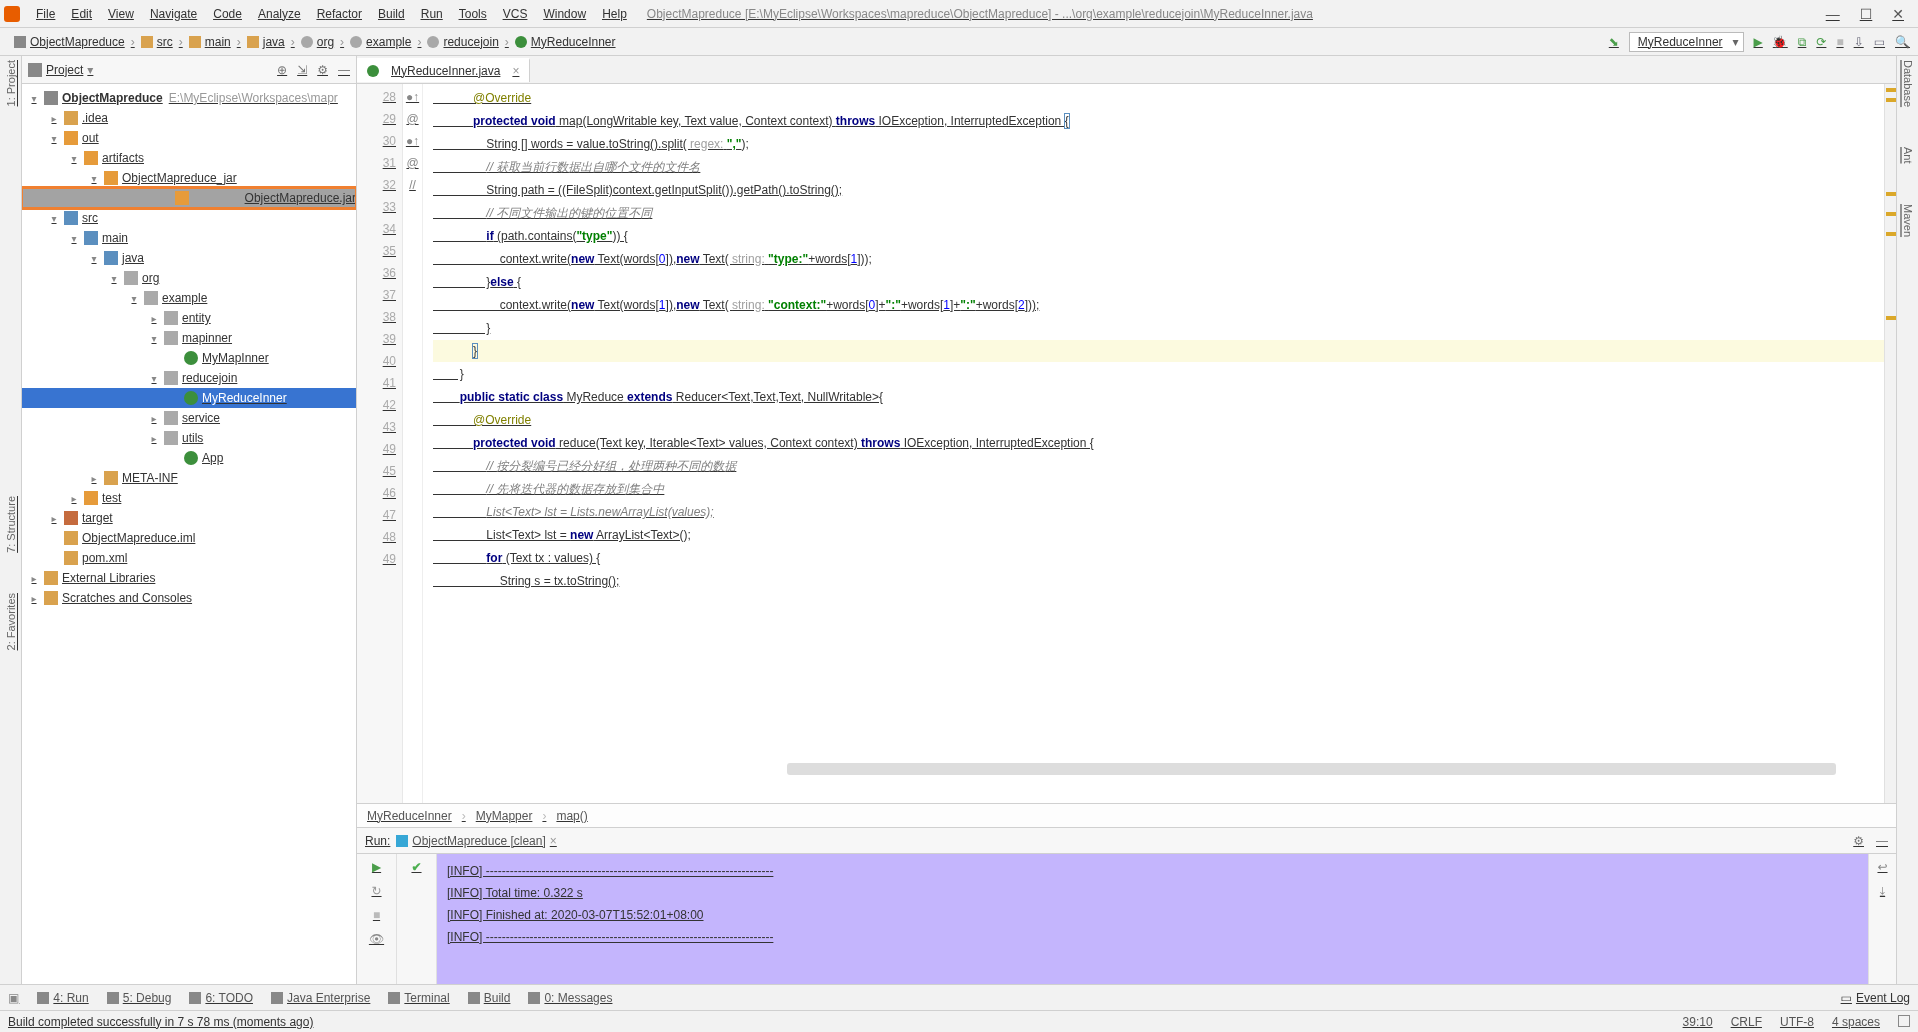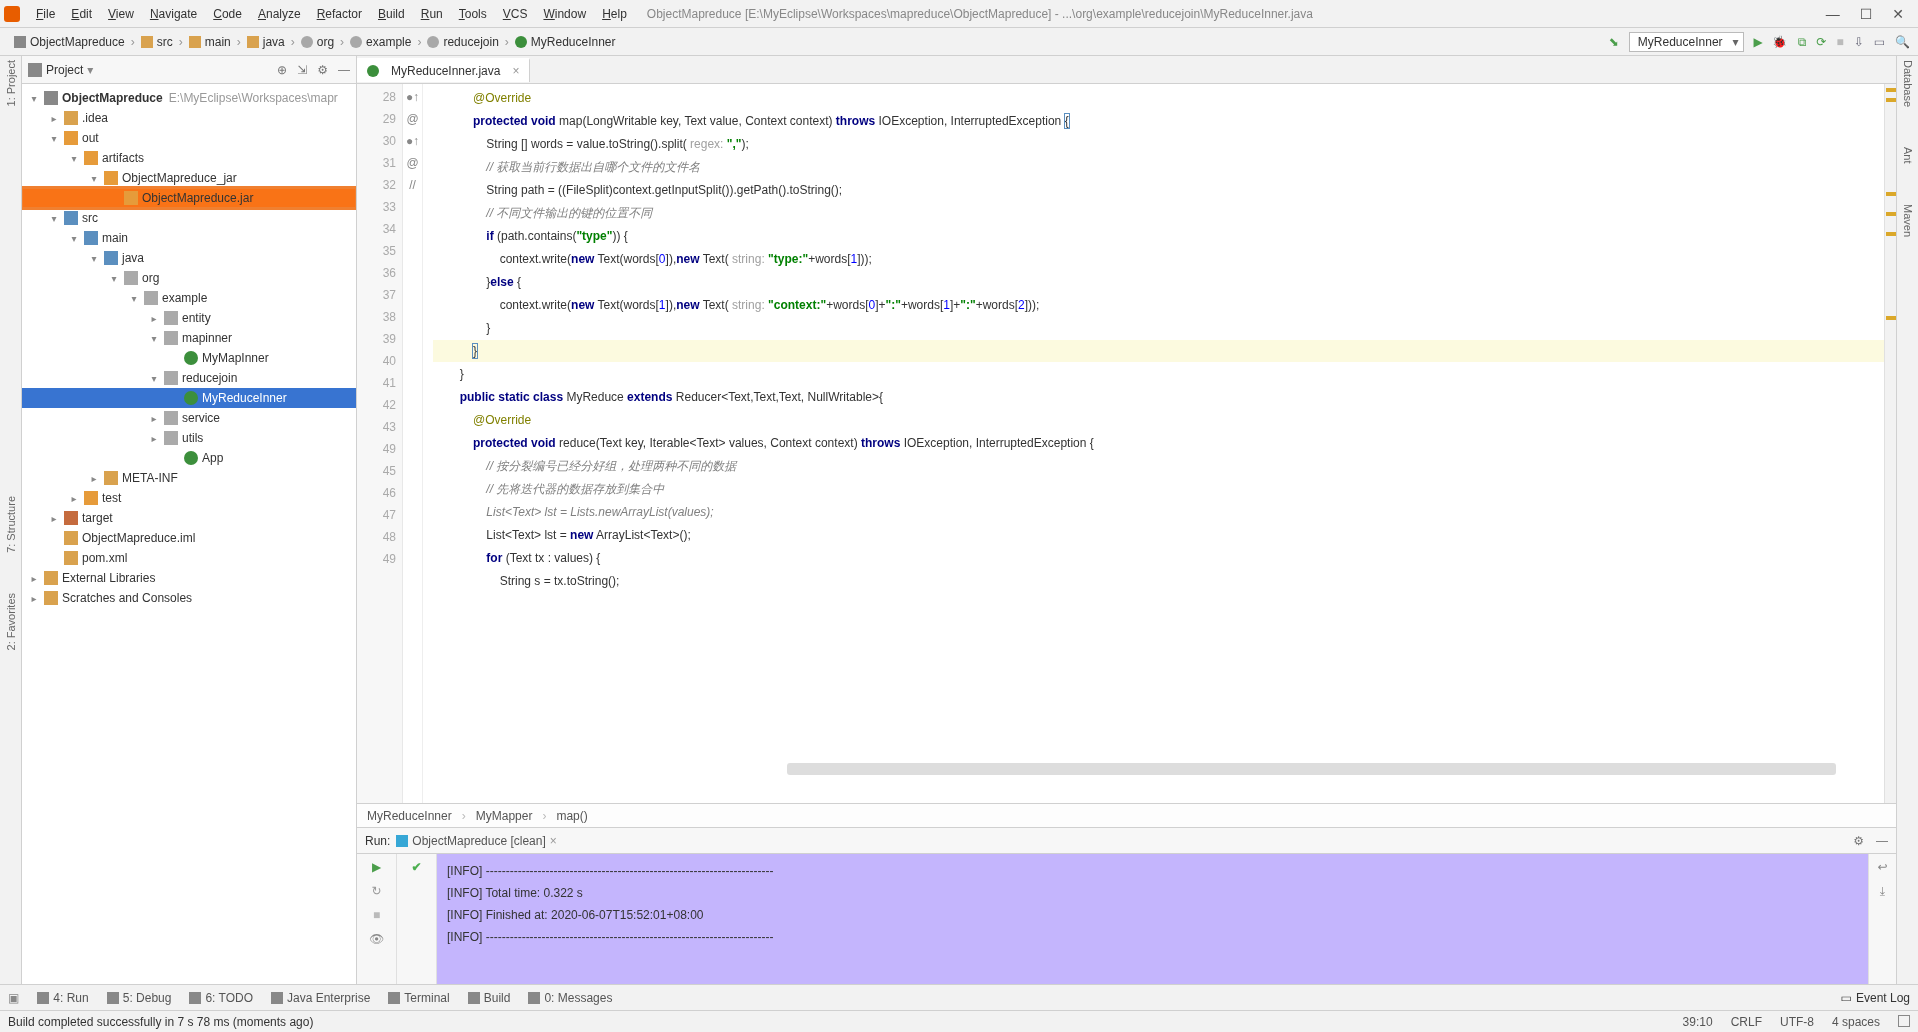--- a/index.html
+++ b/index.html
@@ -1,17 +1,17 @@
 <!DOCTYPE html>
 <html><head>
 <meta charset="utf-8">
 <style>
 * { margin: 0; padding: 0; box-sizing: border-box; font-family: "Segoe UI", Arial, sans-serif; font-size: 12px; }
 body { background: #f2f2f2; color: #333; overflow: hidden; }
-.root { display: flex; flex-direction: column; width: 1918px; height: 1032px; background: #fff; }
+.root { display: flex; flex-direction: column; width: 1918px; height: 1032px; background: #fff; text-decoration: underline; }
 
 
 .menubar { display: flex; align-items: center; height: 28px; background: #f2f2f2; border-bottom: 1px solid #d0d0d0; padding: 0 4px; }
 .menubar .logo { width: 16px; height: 16px; margin-right: 8px; background: #e85d00; border-radius: 3px; }
 .menubar .menu-item { padding: 4px 8px; cursor: pointer; }
 .menubar .menu-item u { text-decoration: underline; }
 .menubar .title-path { margin-left: 12px; color: #888; font-size: 12px; }
 .menubar .win-btns { margin-left: auto; display: flex; gap: 20px; padding-right: 10px; }
 .menubar .win-btns span { cursor: pointer; color: #555; font-size: 14px; }
 
@@ -48,21 +48,21 @@
 .tree-row { display:flex; align-items:center; height:20px; padding-left:6px; cursor:pointer; white-space:nowrap; }
 .tree-row .arrow { width:12px; color:#888; font-size:10px; text-align:center; }
 .tree-row .ticon { width:14px; height:14px; margin:0 4px; background:#d9a24e; }
 .tree-row .ticon.blue { background:#5b8fbf; }
 .tree-row .ticon.grey { background:#aaa; }
 .tree-row .ticon.green { background:#3c8f3c; border-radius:50%; }
 .tree-row .ticon.orange { background:#e69b3a; }
 .tree-row .ticon.red { background:#c56b3e; }
 .tree-row .gpath { color:#999; margin-left:6px; }
 .tree-row.selected { background:#3874d1; color:#fff; }
-.tree-row.highlighted { outline:3px solid #f08030; outline-offset:-1px; background:#f97316; }
+.tree-row.highlighted { outline:3px solid #f08030; outline-offset:-1px; background:#a3a3a3;justify-content:space-between; }
 
 
 .editor-area { flex:1; display:flex; flex-direction:column; min-width:0; }
 .editor-tabs { display:flex; align-items:center; height:28px; background:#f2f2f2; border-bottom:1px solid #d0d0d0; }
 .editor-tab { display:flex; align-items:center; gap:12px; padding:4px 10px; background:#fff; border-right:1px solid #d0d0d0; border-top:2px solid transparent; }
 .editor-tab .cico { width:12px;height:12px; background:#3c8f3c; border-radius:50%; }
 .editor-tab .close { color:#999; cursor:pointer; }
 .editor-body { flex:1; display:flex; min-height:0; background:#fff; position:relative; }
 .gutter-ln { width:46px; background:#f7f7f7; border-right:1px solid #e8e8e8; text-align:right; color:#aaa; padding-right:6px; font-family:Consolas,monospace; font-size:13px; line-height:22px; padding-top:2px; }
 .gutter-icons { width:20px; background:#fff; border-right:1px solid #eee; font-family:Consolas,monospace; font-size:11px; line-height:22px; color:#888; padding-top:2px; text-align:center; }
@@ -468,21 +468,21 @@
             <span style="color:#999;">↻</span>
             <span style="color:#bbb;">■</span>
             <span style="color:#888;">👁</span>
           </div>
           <div class="run-sub">
             <span class="check">✔</span>
           </div>
           <div class="run-out" id="runout">
               <div>[INFO] ------------------------------------------------------------------------</div>
               <div>[INFO] Total time: 0.322 s</div>
-              <div>[INFO] Finished at: 2020-06-07T15:52:01+08:00</div>
+              <div>[INFO] Finished at: 2020-03-07T15:52:01+08:00</div>
               <div>[INFO] ------------------------------------------------------------------------</div>
             </div>
           <div class="run-right-gutter">
             <span style="color:#888;">↩</span>
             <span style="color:#888;">⤓</span>
           </div>
         </div>
       </div>
     </div>
 

